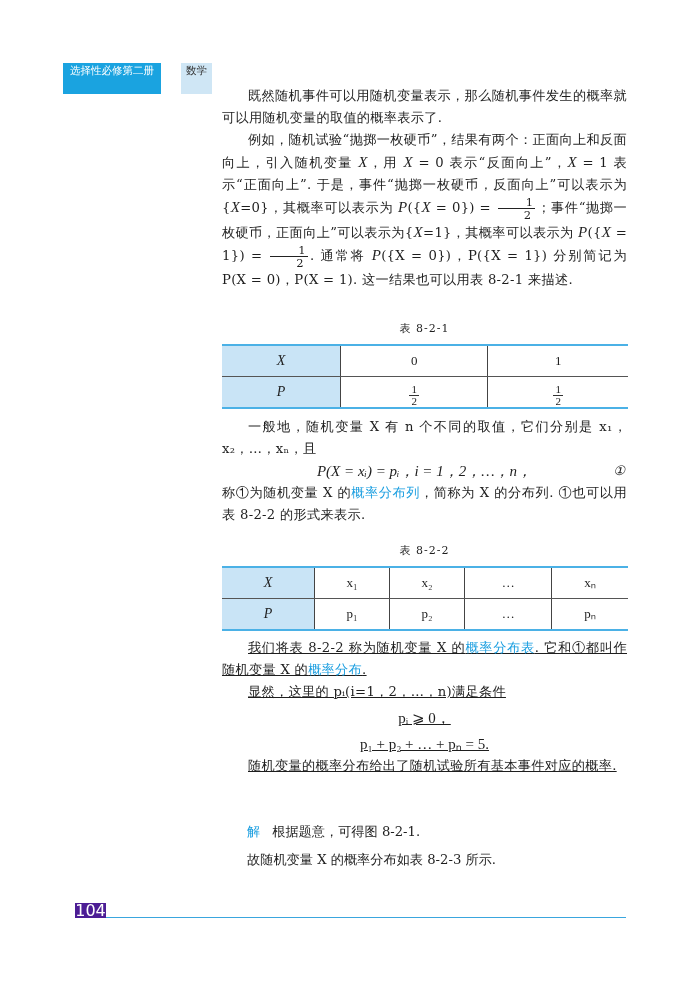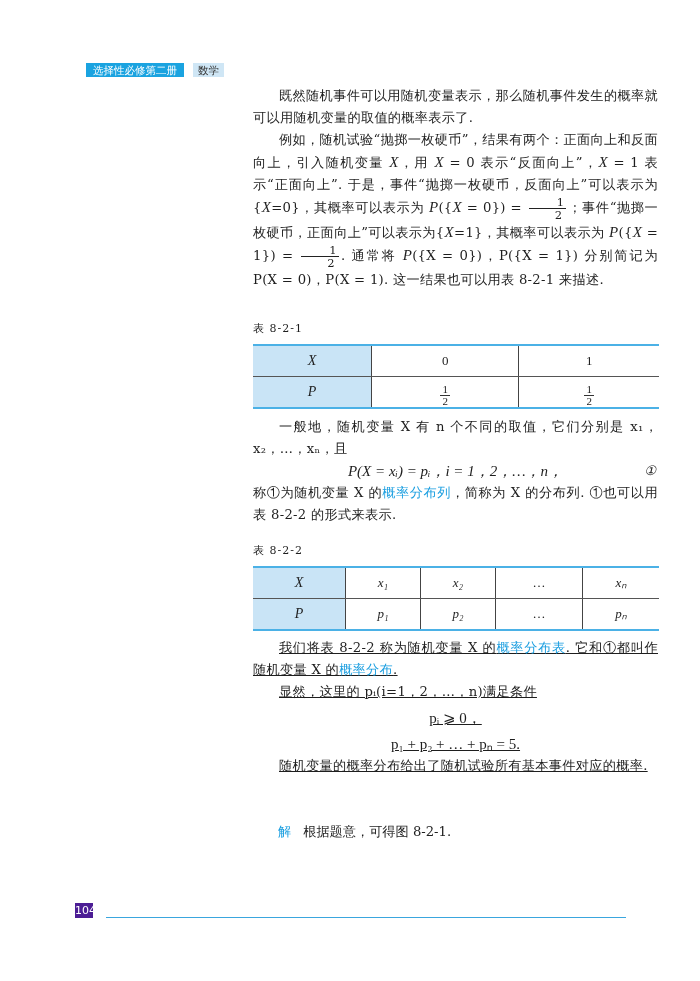--- a/index.html
+++ b/index.html
@@ -1,44 +1,44 @@
 <!DOCTYPE html>
 <html><head>
 <meta charset="utf-8">
 <style>
   html, body { margin: 0; padding: 0; background: #ffffff; }
   body { width: 700px; height: 981px; position: relative; overflow: hidden;
          font-family: "DejaVu Serif", "Liberation Serif", serif; color: #1e1e1e; }
-  .header { position: absolute; left: 86px; top: 63px; height: 14px; display: flex; font-family: "DejaVu Sans", sans-serif; font-size: 10.5px; text-align: right; }
+  .header { position: absolute; left: 63px; top: 63px; height: 31px; display: flex; font-family: "DejaVu Sans", sans-serif; font-size: 10.5px; text-align: right; }
   .hdr-book { background: #1aa3e0; color: #ffffff; padding: 0 7px; line-height: 15px; }
-  .hdr-subject { background: #cfe6f5; color: #333; padding: 0 5px; line-height: 15px; margin-left: 9px; }
+  .hdr-subject { background: #cfe6f5; color: #333; padding: 0 5px; line-height: 15px; margin-left: 20px; }
 
-  .body { position: absolute; left: 222px; width: 405px; font-size: 13.2px; line-height: 22px; margin-left: 31px; }
+  .body { position: absolute; left: 222px; width: 405px; font-size: 13.2px; line-height: 22px; }
   .p { margin: 0; text-align: justify; text-align-last: left; letter-spacing: 0.3px; }
   .indent { text-indent: 26px; }
   .hl { color: #1a9ee0; font-family: "DejaVu Sans", sans-serif; }
   i.m { font-family: "Liberation Serif", serif; font-style: italic; font-size: 15px; }
   .frac { display: inline-flex; flex-direction: column; vertical-align: middle; text-align: center; line-height: 12px; font-size: 11.5px; margin: 0 2px; }
   .frac .num { border-bottom: 1px solid #222; padding: 0 2px; }
-  .caption { text-align: left; font-size: 11px; letter-spacing: 1px; }
+  .caption { text-align: center; font-size: 11px; letter-spacing: 1px; }
   .formula { text-align: center; font-family: "Liberation Serif", serif; font-size: 15px; }
 
   table.dist { border-collapse: collapse; width: 406px; font-family: "Liberation Serif", serif; font-size: 13px; }
   table.dist td { border-left: 1px solid #444; text-align: center; height: 30px; padding: 0; }
   table.dist td:first-child { border-left: none; background: #c9e4f6; font-style: italic; font-size: 14px; }
   table.dist tr:first-child td { border-top: 2px solid #4bb1e6; border-bottom: 1px solid #555; }
   table.dist tr:last-child td { border-bottom: 2px solid #4bb1e6; }
   .cell-frac { display: inline-flex; flex-direction: column; line-height: 11px; font-size: 11px; }
   .cell-frac .num { border-bottom: 1px solid #333; padding: 0 2px; }
-  .it { font-style: italic; }
+  .it { }
 
   .ex-badge { background: #6ebfe9; color: #fff; font-family: "DejaVu Sans", sans-serif; font-size: 12px; padding: 1px 6px; margin-right: 12px; }
   .sol-label { color: #1a9ee0; font-family: "DejaVu Sans", sans-serif; margin-right: 12px; }
 
-  .footer-num { position: absolute; left: 75px; top: 903px; width: 18px; height: 15px; background: #4c1d95; color: #fff; font-family: "DejaVu Sans", sans-serif; font-size: 11px; line-height: 15px; text-align: center; }
+  .footer-num { position: absolute; left: 75px; top: 903px; width: 31px; height: 15px; background: #4c1d95; color: #fff; font-family: "DejaVu Sans", sans-serif; font-size: 16px; line-height: 15px; text-align: center; }
   .footer-line { position: absolute; left: 106px; top: 917px; width: 520px; height: 1px; background: #3aa6de; }
 </style>
 </head>
 <body>
 
 <div class="header">
   <span class="hdr-book">选择性必修第二册</span>
   <span class="hdr-subject">数学</span>
 </div>
 
@@ -111,16 +111,17 @@
 <div class="body" style="top:637px;text-decoration:underline;">
   <p class="p indent"><span>我们将表 8-2-2 称为随机变量 X 的</span><span class="hl">概率分布表</span><span>. 它和①都叫作随机变量 X 的</span><span class="hl">概率分布</span><span>.</span></p>
   <p class="p indent">显然，这里的 pᵢ(i=1，2，…，n)满足条件</p>
   <div class="formula" style="margin-top:4px;">pᵢ ⩾ 0，</div>
   <div class="formula" style="margin-top:4px;">p₁ + p₂ + … + pₙ = 5.</div>
   <p class="p indent">随机变量的概率分布给出了随机试验所有基本事件对应的概率.</p>
 </div>
 
 <div class="body" style="top:821px; left:247px; width:380px;">
   <div><span class="sol-label">解</span><span>根据题意，可得图 8-2-1.</span></div>
+  <div style="margin-top:6px;">故随机变量 X 的概率分布如表 8-2-3 所示.</div>
 </div>
 
 <div class="footer-num">104</div>
 <div class="footer-line"></div>
 
 </body></html>

